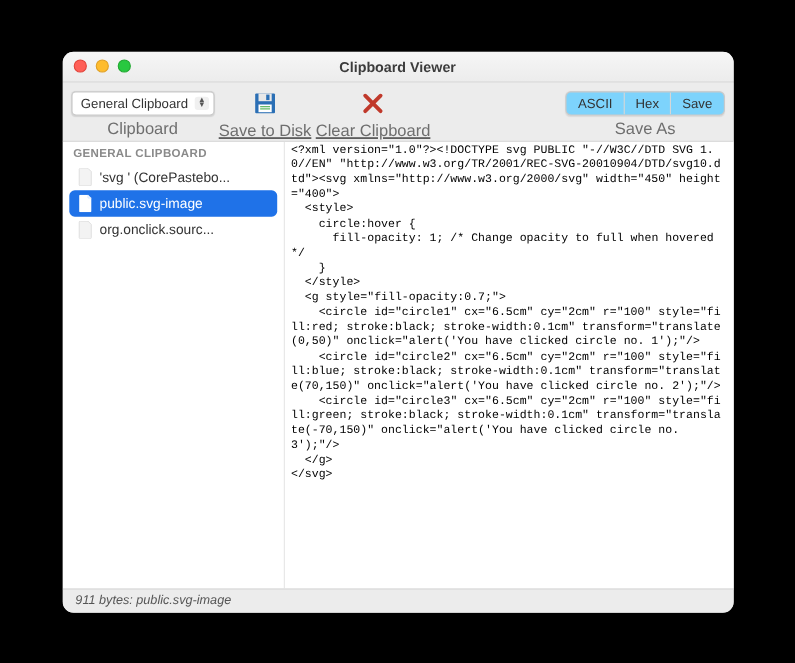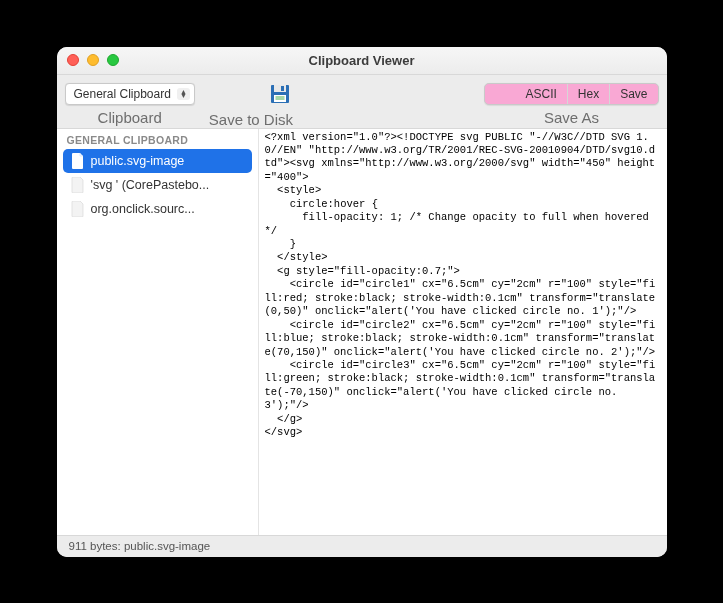--- a/index.html
+++ b/index.html
@@ -95,42 +95,42 @@
       padding: 2px 3px;
     }
     .toolbar-label {
       font-size: 15px;
       color: #6e6e6e;
       margin-top: 4px;
     }
     .toolbar-btn {
       display: flex;
       flex-direction: column;
-      align-items: flex-end;
-      margin-left: 14px;
+      align-items: center;
+      margin-left: 4px;
       padding-top: 2px;
+      text-decoration: underline;
     }
     .toolbar-icon {
       width: 26px;
       height: 26px;
       display: flex;
       align-items: center;
       justify-content: center;
     }
     .spacer { flex: 1; }
     .segmented {
       display: flex;
-      background: #f9a8d4;
+      background: #7dd3fc;
       border: 0.5px solid #c9c9c9;
       border-radius: 5px;
       height: 22px;
       box-shadow: 0 0.5px 1px rgba(0,0,0,0.08);
       margin-top: 4px;
       overflow: hidden;
-      padding-left: 30px;
     }
     .seg-btn {
       font-size: 12px;
       color: #333;
       padding: 0 10px;
       display: flex;
       align-items: center;
       border-right: 0.5px solid #d6d6d6;
       cursor: default;
     }
@@ -197,20 +197,21 @@
     }
     .statusbar {
       height: 22px;
       background: #ececec;
       border-top: 1px solid #d8d8d8;
       display: flex;
       align-items: center;
       padding: 0 12px;
       font-size: 11.5px;
       color: #555;
+      font-style: italic;
     }
   </style>
 </head>
 <body>
 
 <div class="window">
   <div class="titlebar">
     <div class="traffic-lights">
       <div class="tl close"></div>
       <div class="tl min"></div>
@@ -238,50 +239,58 @@
           <rect x="6" y="3" width="12" height="7" fill="#e8e8e8"></rect>
           <rect x="13" y="4" width="3" height="5" fill="#2b6fb5"></rect>
           <rect x="6" y="13" width="12" height="7" fill="#fff"></rect>
           <rect x="7.5" y="14.5" width="9" height="1" fill="#4caf50"></rect>
           <rect x="7.5" y="16.5" width="9" height="1" fill="#4caf50"></rect>
         </svg>
       </div>
       <div class="toolbar-label">Save to Disk</div>
     </div>
 
+    <div class="toolbar-btn">
+      <div class="toolbar-icon">
+        <svg width="24" height="24" viewBox="0 0 24 24">
+          <path d="M5 5 L19 19 M19 5 L5 19" stroke="#c0392b" stroke-width="3.5" stroke-linecap="round"></path>
+        </svg>
+      </div>
+      <div class="toolbar-label">Clear Clipboard</div>
+    </div>
 
     <div class="spacer"></div>
 
     <div class="toolbar-group">
       <div class="segmented">
         <div class="seg-btn">ASCII</div>
         <div class="seg-btn">Hex</div>
         <div class="seg-btn">Save</div>
       </div>
       <div class="toolbar-label">Save As</div>
     </div>
   </div>
 
   <div class="main">
     <div class="sidebar">
       <div class="sidebar-header">GENERAL CLIPBOARD</div>
 
+      <div class="sidebar-item">
+        <svg class="file-icon" viewBox="0 0 14 16">
+          <path d="M2 0 h7 l3 3 v12 a1 1 0 0 1 -1 1 h-9 a1 1 0 0 1 -1 -1 v-14 a1 1 0 0 1 1 -1 z" fill="#f3f3f3" stroke="#d8d8d8" stroke-width="0.7"></path>
+        </svg>
+        <span class="sidebar-text">'svg ' (CorePastebo...</span>
+      </div>
+
       <div class="sidebar-item selected">
         <svg class="file-icon" viewBox="0 0 14 16">
           <path d="M2 0 h7 l3 3 v12 a1 1 0 0 1 -1 1 h-9 a1 1 0 0 1 -1 -1 v-14 a1 1 0 0 1 1 -1 z" fill="#fff"></path>
           <path d="M9 0 v3 h3" fill="none" stroke="#cde1ff" stroke-width="0.7"></path>
         </svg>
         <span class="sidebar-text">public.svg-image</span>
-      </div>
-
-      <div class="sidebar-item">
-        <svg class="file-icon" viewBox="0 0 14 16">
-          <path d="M2 0 h7 l3 3 v12 a1 1 0 0 1 -1 1 h-9 a1 1 0 0 1 -1 -1 v-14 a1 1 0 0 1 1 -1 z" fill="#f3f3f3" stroke="#d8d8d8" stroke-width="0.7"></path>
-        </svg>
-        <span class="sidebar-text">'svg ' (CorePastebo...</span>
       </div>
 
       <div class="sidebar-item">
         <svg class="file-icon" viewBox="0 0 14 16">
           <path d="M2 0 h7 l3 3 v12 a1 1 0 0 1 -1 1 h-9 a1 1 0 0 1 -1 -1 v-14 a1 1 0 0 1 1 -1 z" fill="#f3f3f3" stroke="#d8d8d8" stroke-width="0.7"></path>
         </svg>
         <span class="sidebar-text">org.onclick.sourc...</span>
       </div>
     </div>
 

